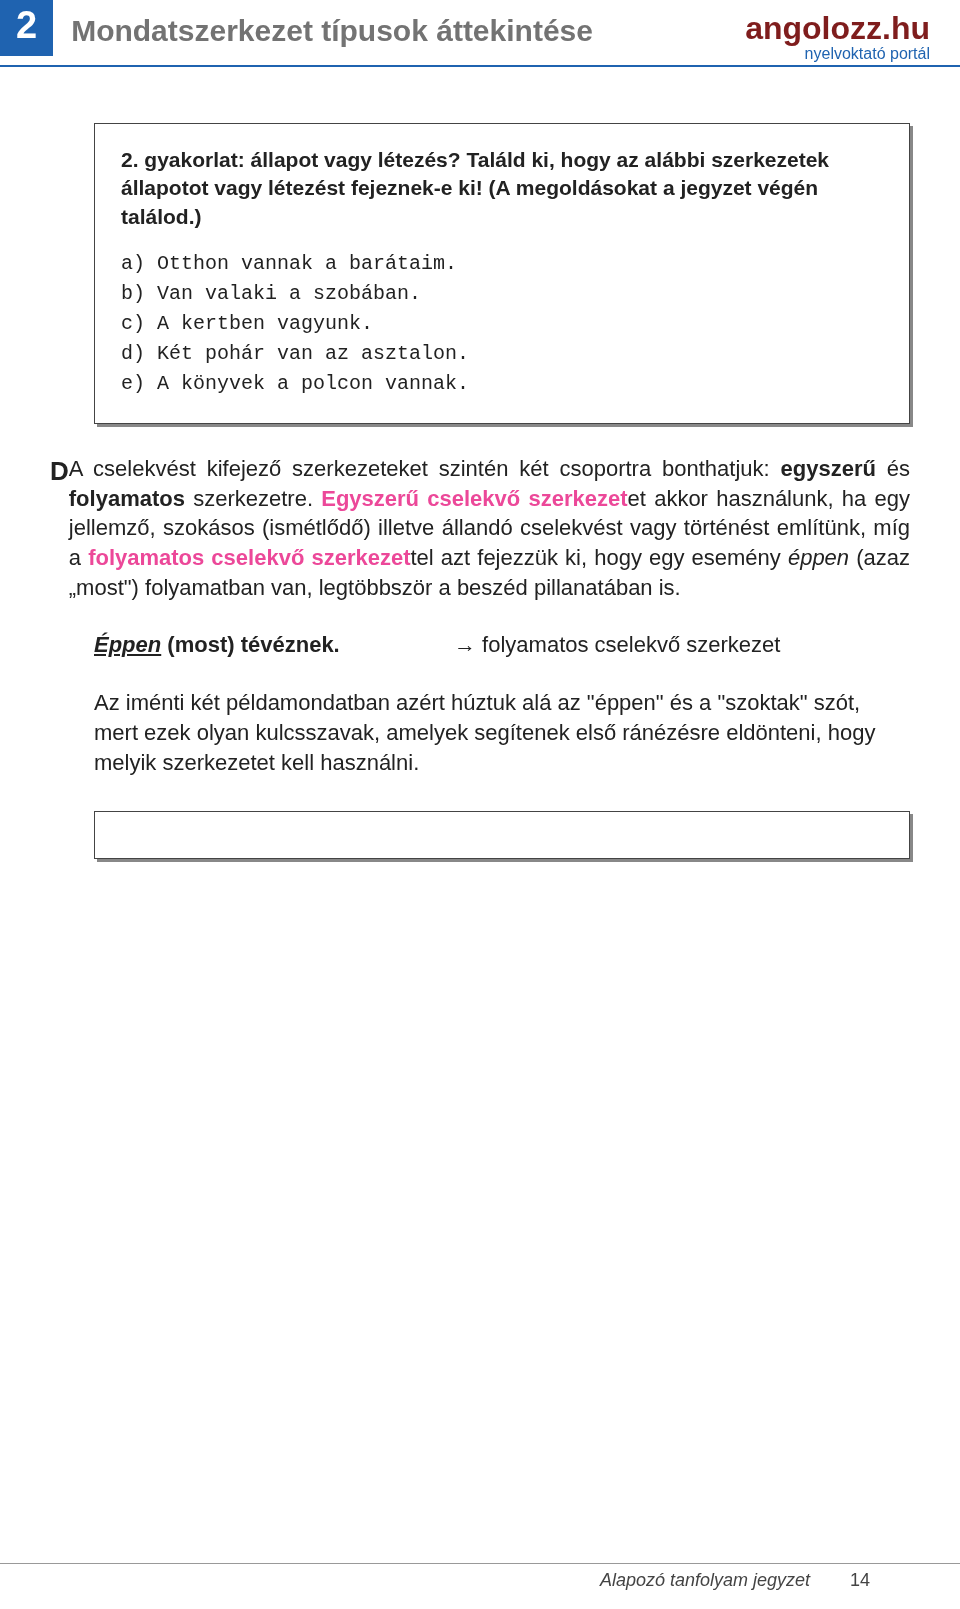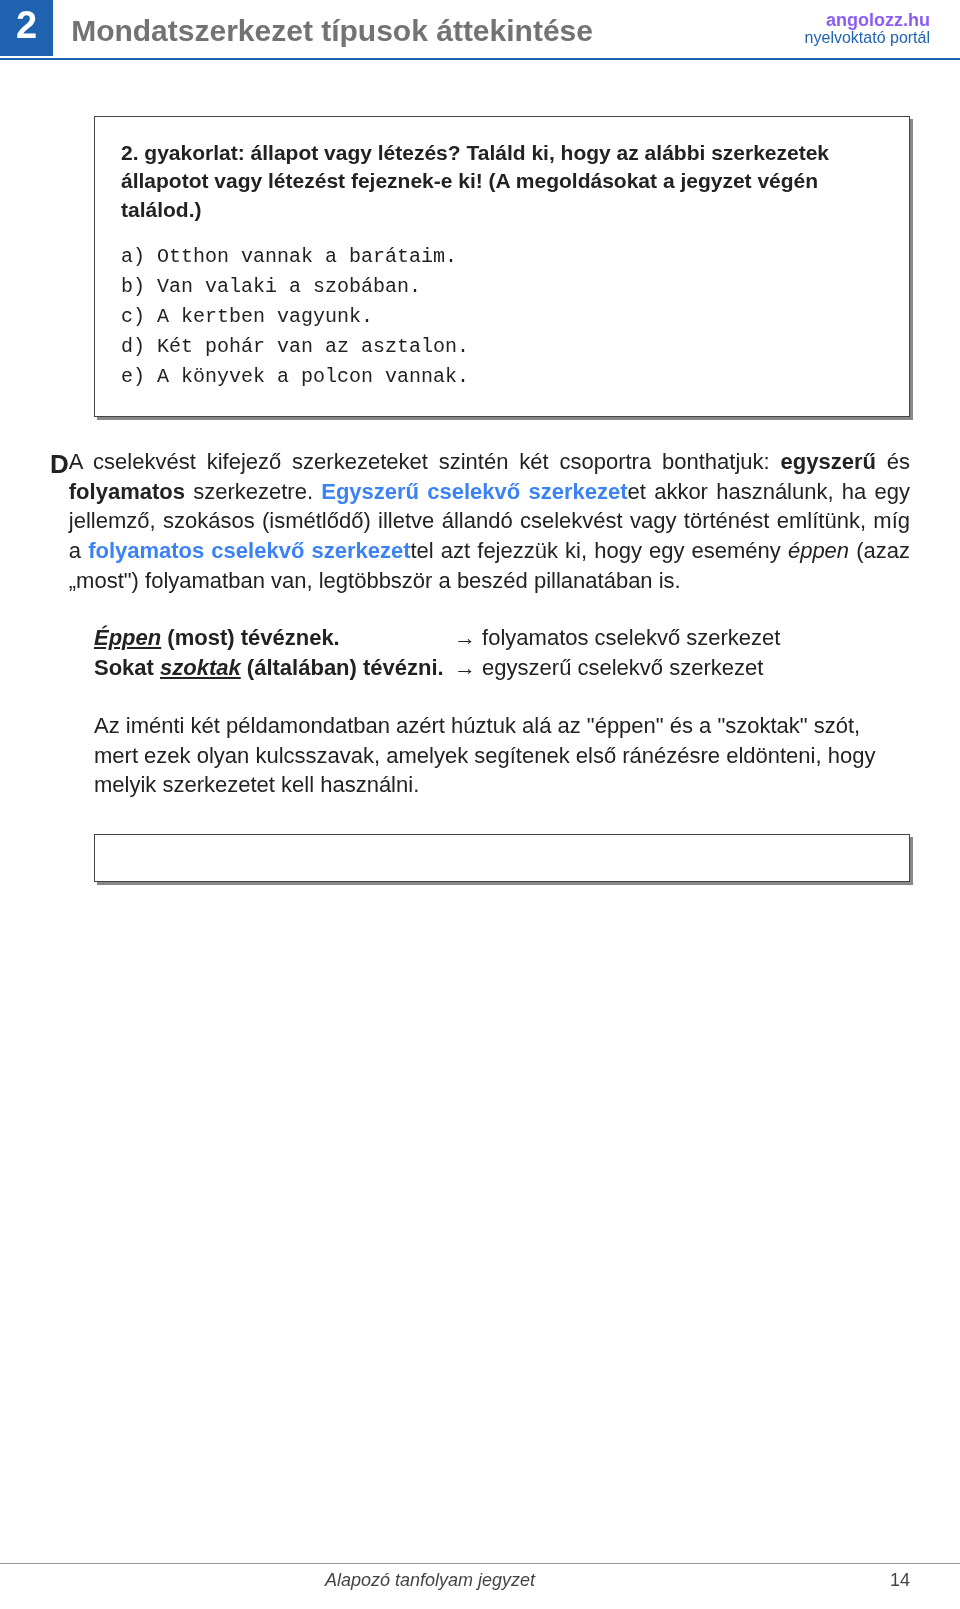--- a/index.html
+++ b/index.html
@@ -31,23 +31,23 @@
     font-size: 30px;
     font-weight: bold;
     padding: 14px 0 0 18px;
     flex: 1;
   }
   .hdr-brand {
     text-align: right;
     padding-top: 10px;
   }
   .brand-main {
-    color: #8b5cf6;
+    color: #7f1d1d;
     font-weight: bold;
-    font-size: 18px;
+    font-size: 32px;
   }
   .brand-sub {
     color: #1f63b0;
     font-size: 16px;
     margin-top: -2px;
   }
   
   .content { padding: 56px 50px 0 50px; }
   .col-marker {
     float: left;
@@ -77,21 +77,21 @@
     line-height: 1.5;
     white-space: pre-wrap;
   }
   
   .para-block { display: flex; align-items: flex-start; margin-bottom: 28px; }
   .body-p {
     font-size: 22px;
     line-height: 1.35;
     text-align: justify;
   }
-  .body-p .blue { color: #3b82f6; font-weight: bold; }
+  .body-p .blue { color: #ec4899; font-weight: bold; }
   .body-p .bold { font-weight: bold; margin-top: 8px; }
   .body-p .ital { font-style: italic; }
   
   .ex-table {
     margin: 0 0 28px 44px;
     font-size: 22px;
     line-height: 1.35;
   }
   .ex-row { display: flex; }
   .ex-left { width: 360px; font-weight: bold; }
@@ -109,22 +109,22 @@
     bottom: 18px;
     left: 0;
     right: 0;
     padding: 6px 50px 0 50px;
     border-top: 1px solid #999;
     font-size: 18px;
     font-style: italic;
     color: #444;
     display: flex;
   }
-  .ftr-left { flex: 1; text-align: center; }
-  .ftr-mid { width: 100px; text-align: right; font-style: normal; }
+  .ftr-left { flex: 1; text-align: right; }
+  .ftr-mid { width: 100px; text-align: center; font-style: normal; }
   .ftr-right { flex: 1; text-align: right; }
 </style>
 </head>
 <body>
 
 <div class="hdr">
   <div class="hdr-badge">2</div>
   <div class="hdr-title">Mondatszerkezet típusok áttekintése</div>
   <div class="hdr-brand">
     <div class="brand-main">angolozz.hu</div>
@@ -150,26 +150,20 @@
     </p>
   </div>
 
   <div class="ex-table">
     <div class="ex-row">
       <div class="ex-left">
         <span class="under">Éppen</span><span> (most) tévéznek.</span>
       </div>
       <div class="ex-right">→  folyamatos cselekvő szerkezet</div>
     </div>
-    <div class="ex-row">
-      <div class="ex-left">
-        <span>Sokat </span><span class="under">szoktak</span><span> (általában) tévézni.</span>
-      </div>
-      <div class="ex-right">→  egyszerű cselekvő szerkezet</div>
-    </div>
   </div>
 
   <p class="plain-p">Az iménti két példamondatban azért húztuk alá az "éppen" és a "szoktak" szót, mert ezek olyan kulcsszavak, amelyek segítenek első ránézésre eldönteni, hogy melyik szerkezetet kell használni.</p>
 
   <div class="ex-box">
   </div>
 
 </div>
 
 <div class="ftr">

